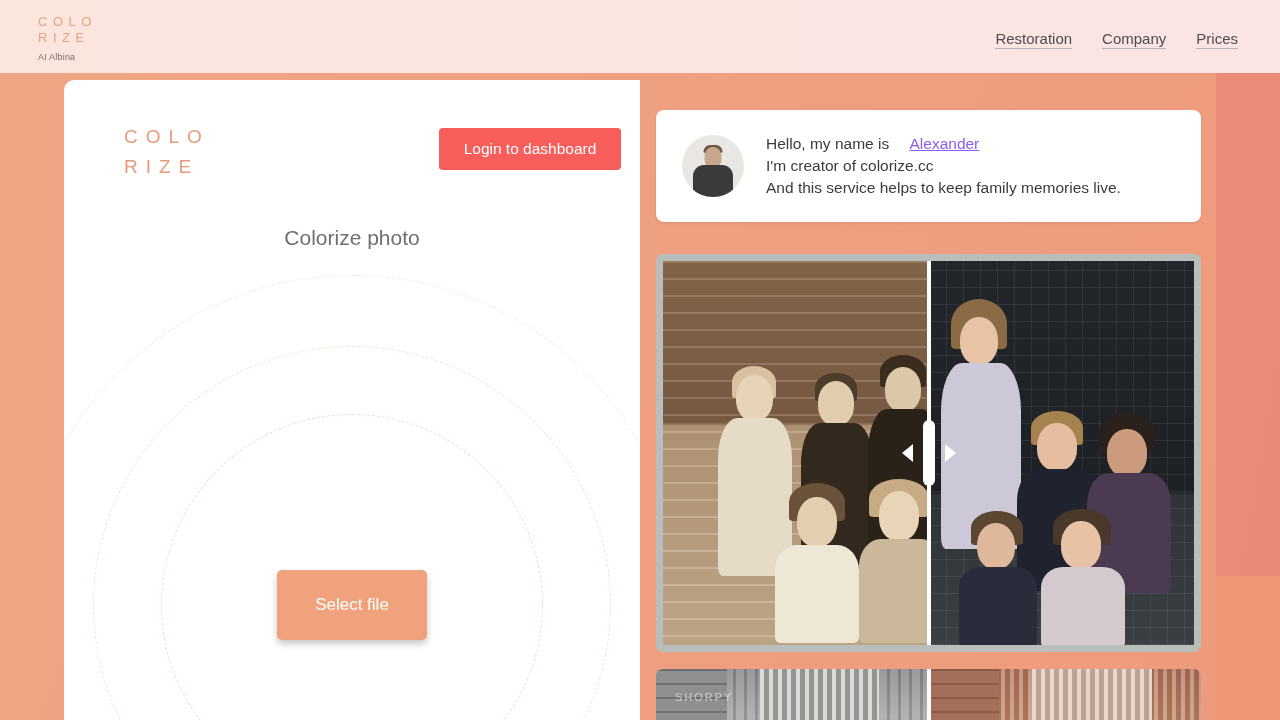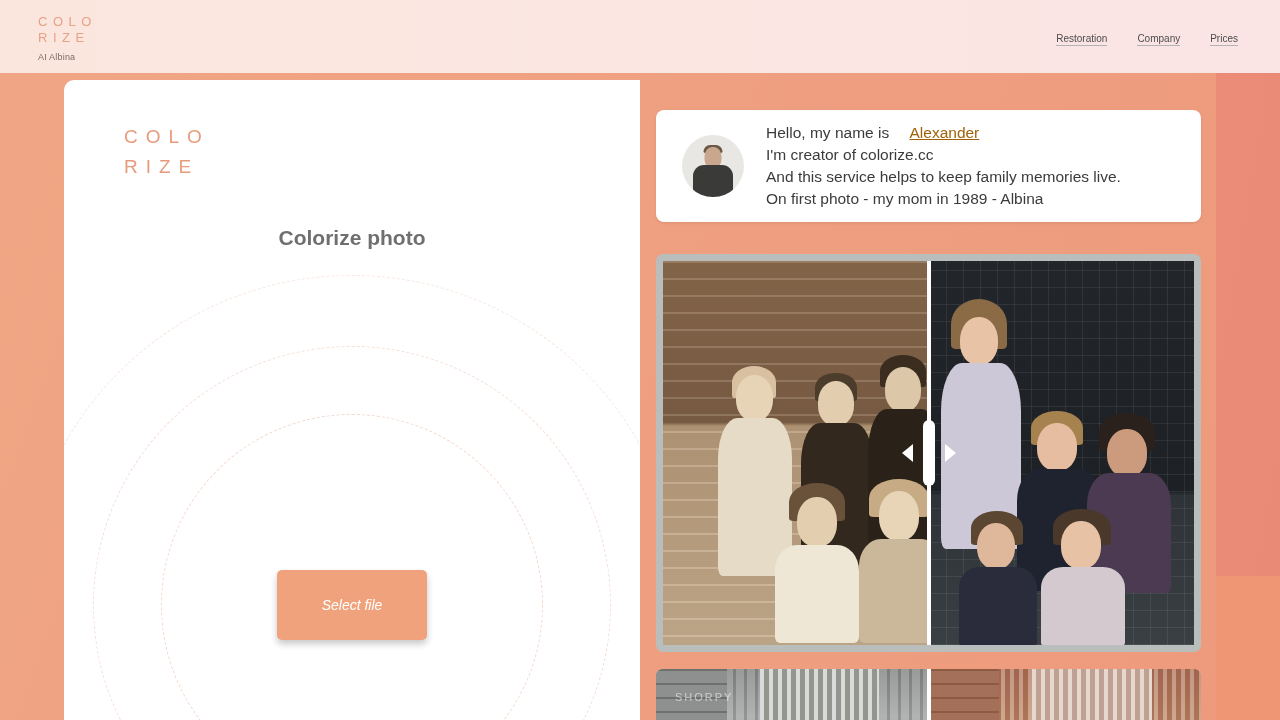--- a/index.html
+++ b/index.html
@@ -41,21 +41,21 @@
     color: #7b6a66;
     font-size: 9px;
     letter-spacing: 0.2px;
   }
   .topnav {
     margin-right: 42px;
     display: flex; align-items: center; gap: 30px;
   }
   .topnav a {
     color: #4c4c4c;
-    font-size: 10px;
+    font-size: 15px;
     text-decoration: none;
     border-bottom: 1px solid #b3b3b3;
     padding-bottom: 1px;
     cursor: pointer;
     margin-top: 6px;
   }
 
   
   .inner-panel {
     position: absolute; left: 0; top: 73px;
@@ -97,21 +97,21 @@
     cursor: pointer;
     display: flex; align-items: center; justify-content: center;
   }
 
   .tagline {
     position: absolute; left: 0; top: 138px;
     width: 576px;
     text-align: center;
     color: #6f6f6f;
   }
-  .tagline .tl-1 { font-size: 21px; line-height: 40px; font-weight: 700; }
+  .tagline .tl-1 { font-size: 21px; line-height: 40px; font-weight: 400; }
   .tagline .tl-2 { font-size: 21px; line-height: 40px; font-weight: 300; }
 
   
   .dropzone {
     position: absolute; left: 0; top: 240px;
     width: 576px; height: 400px;
   }
   .ring {
     position: absolute;
     left: 50%; top: 285px;
@@ -126,24 +126,24 @@
 
   .select-file-btn {
     position: absolute;
     left: 50%; top: 285px;
     transform: translate(-50%, -50%);
     width: 150px; height: 70px;
     background: #f0a27c;
     color: #fff;
     border: none; border-radius: 5px;
     font-family: "Liberation Sans", sans-serif;
-    font-size: 14px;
+    font-size: 17px;
     cursor: pointer;
     box-shadow: 0 4px 7px rgba(0,0,0,0.22);
-    display: flex; align-items: center; justify-content: center; font-style: italic;
+    display: flex; align-items: center; justify-content: center;
   }
 
   
   .right-col {
     position: absolute; left: 656px; top: 110px;
     width: 545px;
   }
 
   
   .intro-card {
@@ -184,21 +184,21 @@
     border-radius: 11px 11px 0 0;
     background: #3a3a38;
   }
   .intro-text {
     margin-left: 22px;
     color: #3b3b3b;
     font-size: 15.5px;
     line-height: 22px;
   }
   .intro-text a {
-    color: #a16207;
+    color: #8b5cf6;
     text-decoration: underline;
     cursor: pointer;
     margin-left: 16px;
   }
 
   
   .photo-block {
     position: relative;
     margin-top: 32px;
     width: 545px;
@@ -338,20 +338,21 @@
   </div>
 
   <div class="inner-panel"></div>
 
   <div class="left-card">
     <div class="card-head">
       <div class="card-logo">
         <span class="cl-line">COLO</span>
         <span class="cl-line">RIZE</span>
       </div>
+      <button class="login-btn">Login to dashboard</button>
     </div>
 
     <div class="tagline">
       <div class="tl-1">Colorize photo</div>
     </div>
 
     <div class="dropzone">
       <div class="ring r3"></div>
       <div class="ring r2"></div>
       <div class="ring r1"></div>
@@ -364,21 +365,20 @@
     <div class="intro-card">
       <div class="avatar">
         <div class="av-hair"></div>
         <div class="av-head"></div>
         <div class="av-body"></div>
       </div>
       <div class="intro-text">
         <div><span>Hello, my name is </span><a>Alexander</a></div>
         <div>I'm creator of colorize.cc</div>
         <div>And this service helps to keep family memories live.</div>
-        <div>On first photo - my mom in 1989 -  Albina</div>
       </div>
     </div>
 
     <div class="photo-block main">
       <div class="ph-inner">
 
         <div class="m-left">
           <div class="fig" style="left:55px;  top:105px; width:74px; height:210px;">
             <div class="hr" style="left:14px; top:0;   width:44px; height:32px; background:#d8c0a0;"></div>
             <div class="hd" style="left:18px; top:9px; width:37px; height:46px; background:#e7d3b6;"></div>

